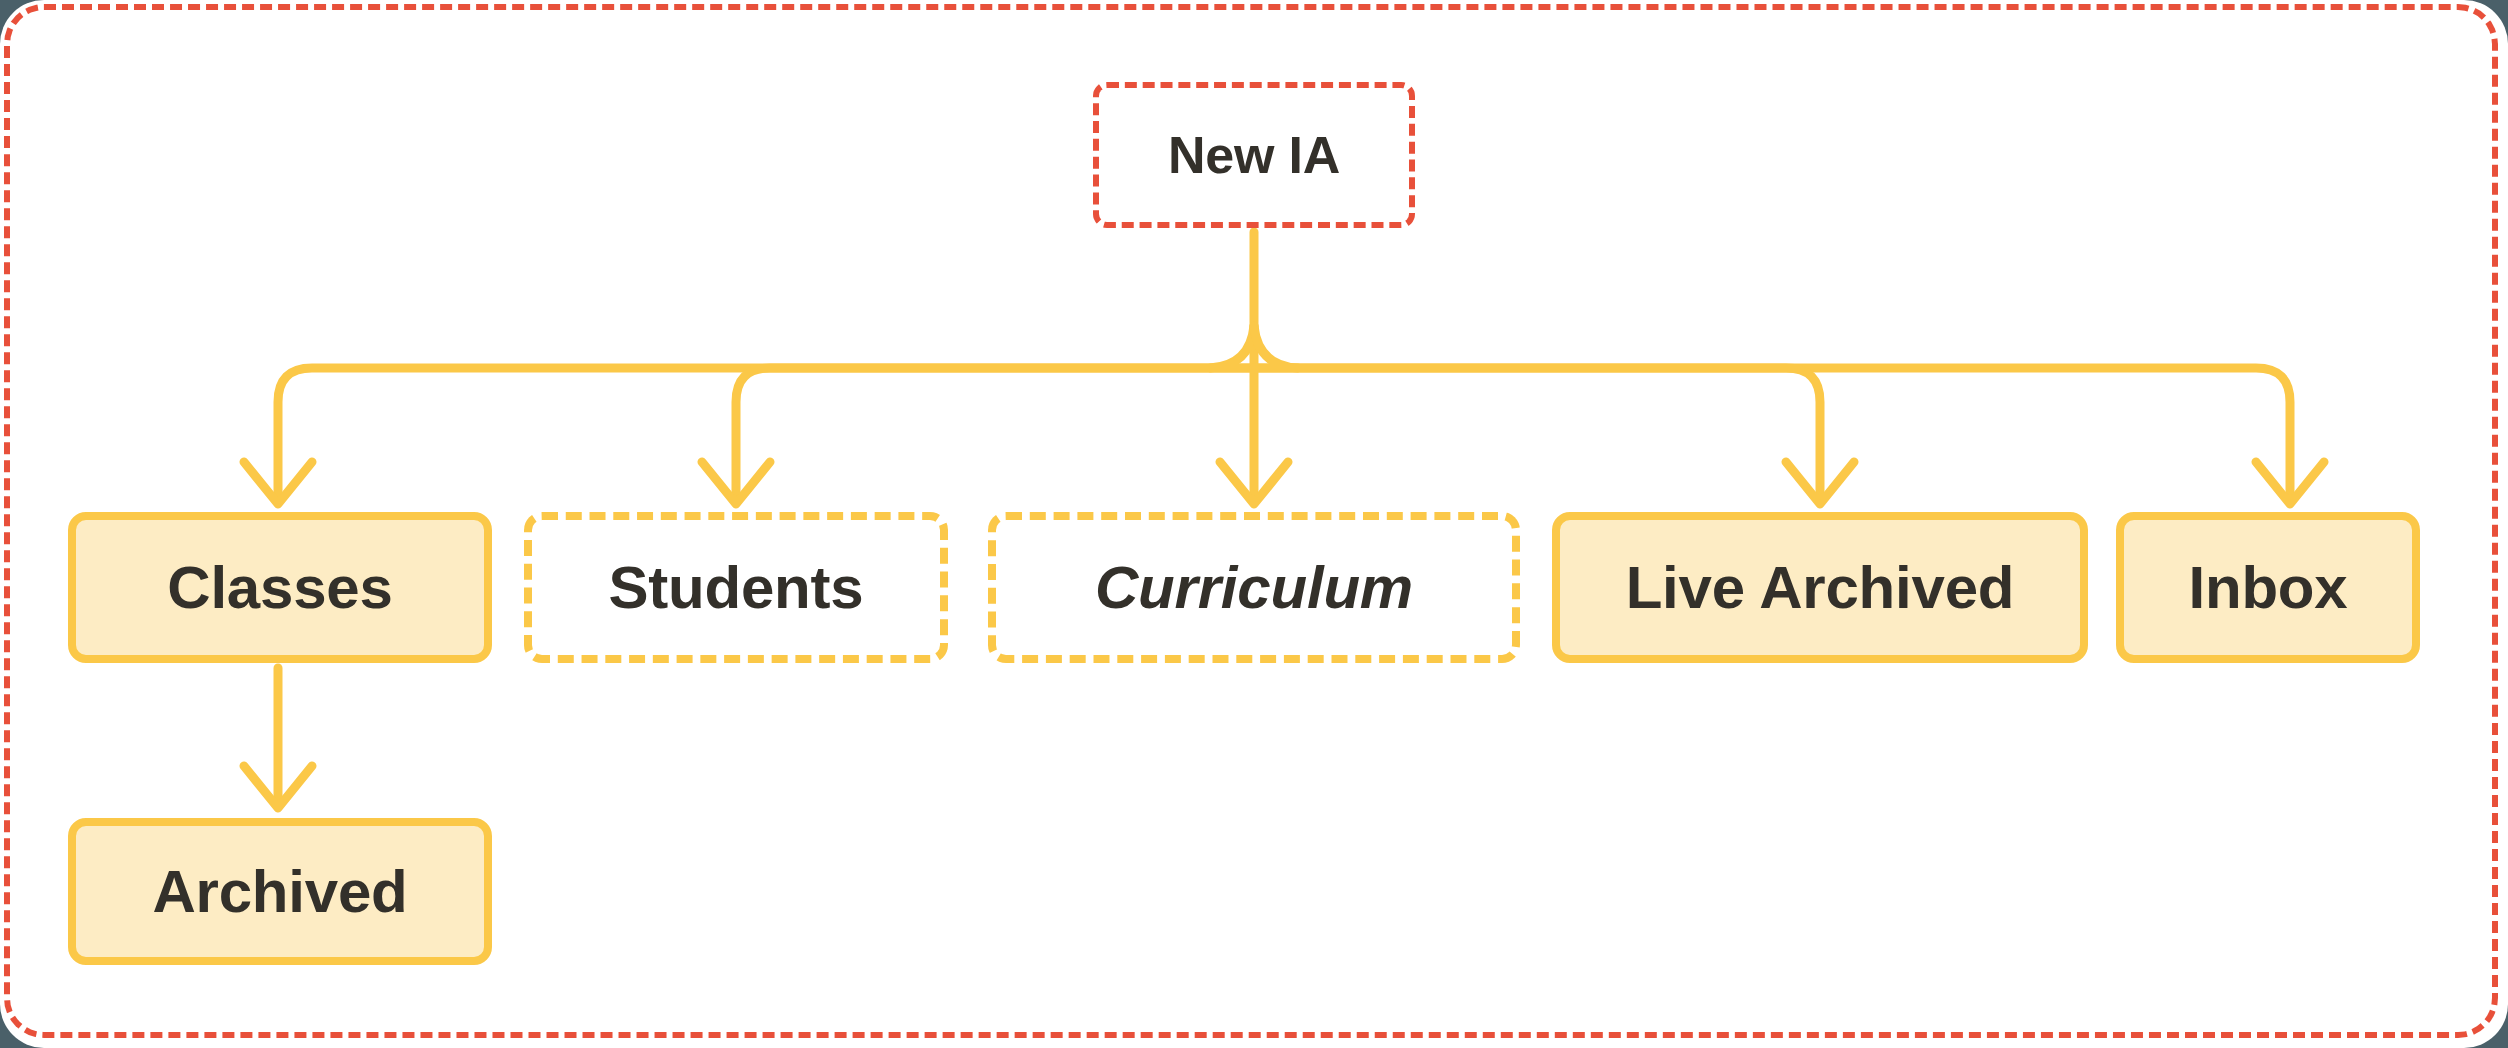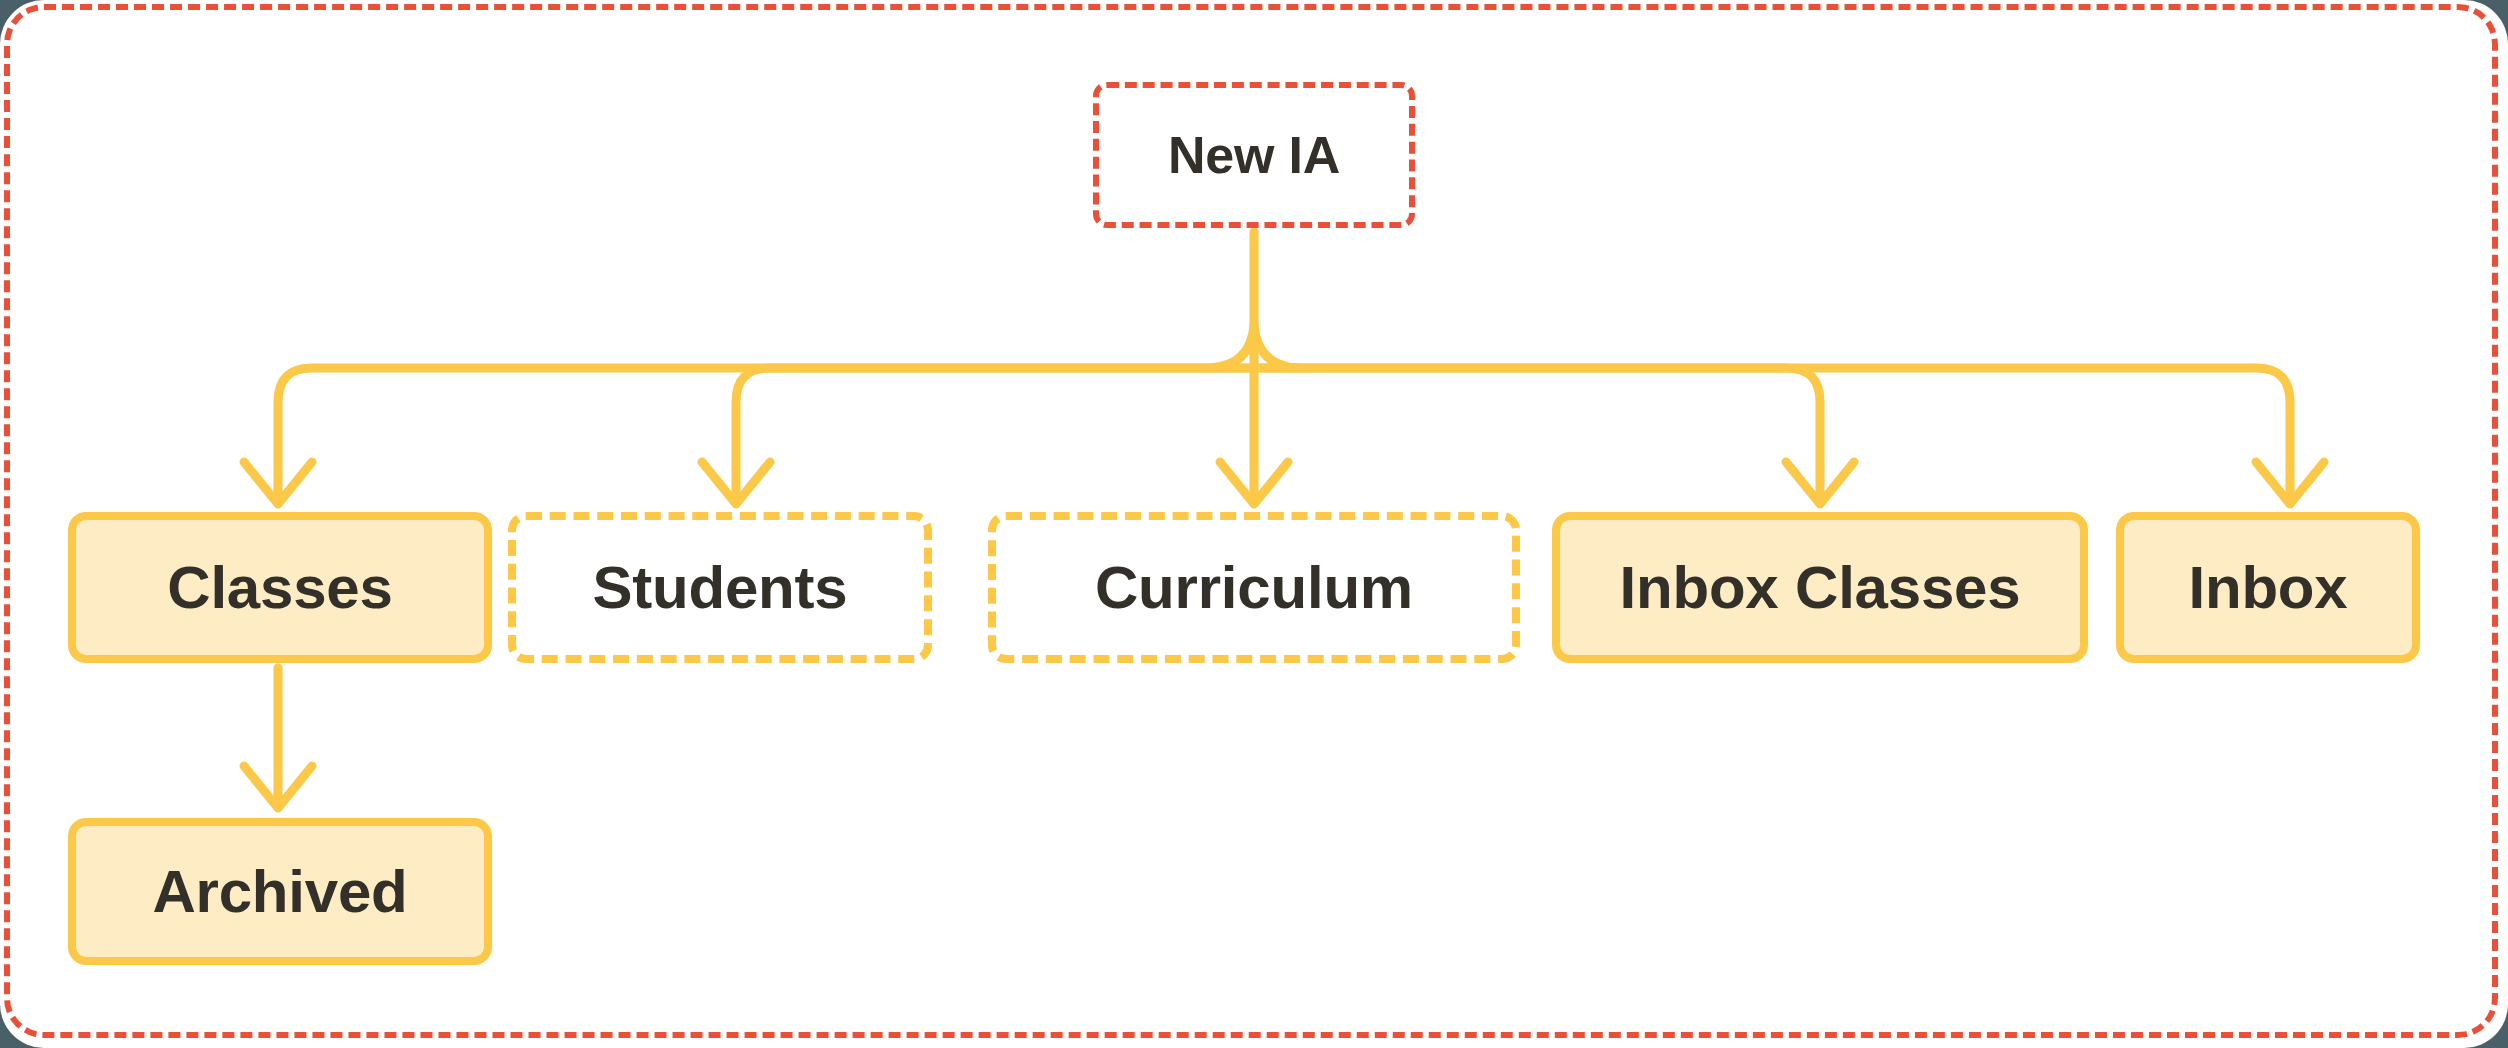--- a/index.html
+++ b/index.html
@@ -151,30 +151,30 @@
   </svg>
 
   <div class="node root" style="left:1093px; top:82px; width:322px; height:146px;">
     <span class="node-label">New IA</span>
   </div>
 
   <div class="node solid" style="left:68px; top:512px; width:424px; height:151px;">
     <span class="node-label">Classes</span>
   </div>
 
-  <div class="node dashed" style="left:508px; top:512px; width:424px; height:151px;">
+  <div class="node dashed" style="left:524px; top:512px; width:424px; height:151px;">
     <span class="node-label">Students</span>
   </div>
 
-  <div class="node dashed" style="left:988px; top:512px; width:532px; height:151px;">
+  <div class="node dashed" style="left:988px; top:512px; width:532px; height:151px;font-style:italic;">
     <span class="node-label">Curriculum</span>
   </div>
 
   <div class="node solid" style="left:1552px; top:512px; width:536px; height:151px;">
-    <span class="node-label">Inbox Classes</span>
+    <span class="node-label">Live Archived</span>
   </div>
 
   <div class="node solid" style="left:2116px; top:512px; width:304px; height:151px;">
     <span class="node-label">Inbox</span>
   </div>
 
   <div class="node solid" style="left:68px; top:818px; width:424px; height:147px;">
     <span class="node-label">Archived</span>
   </div>
 

